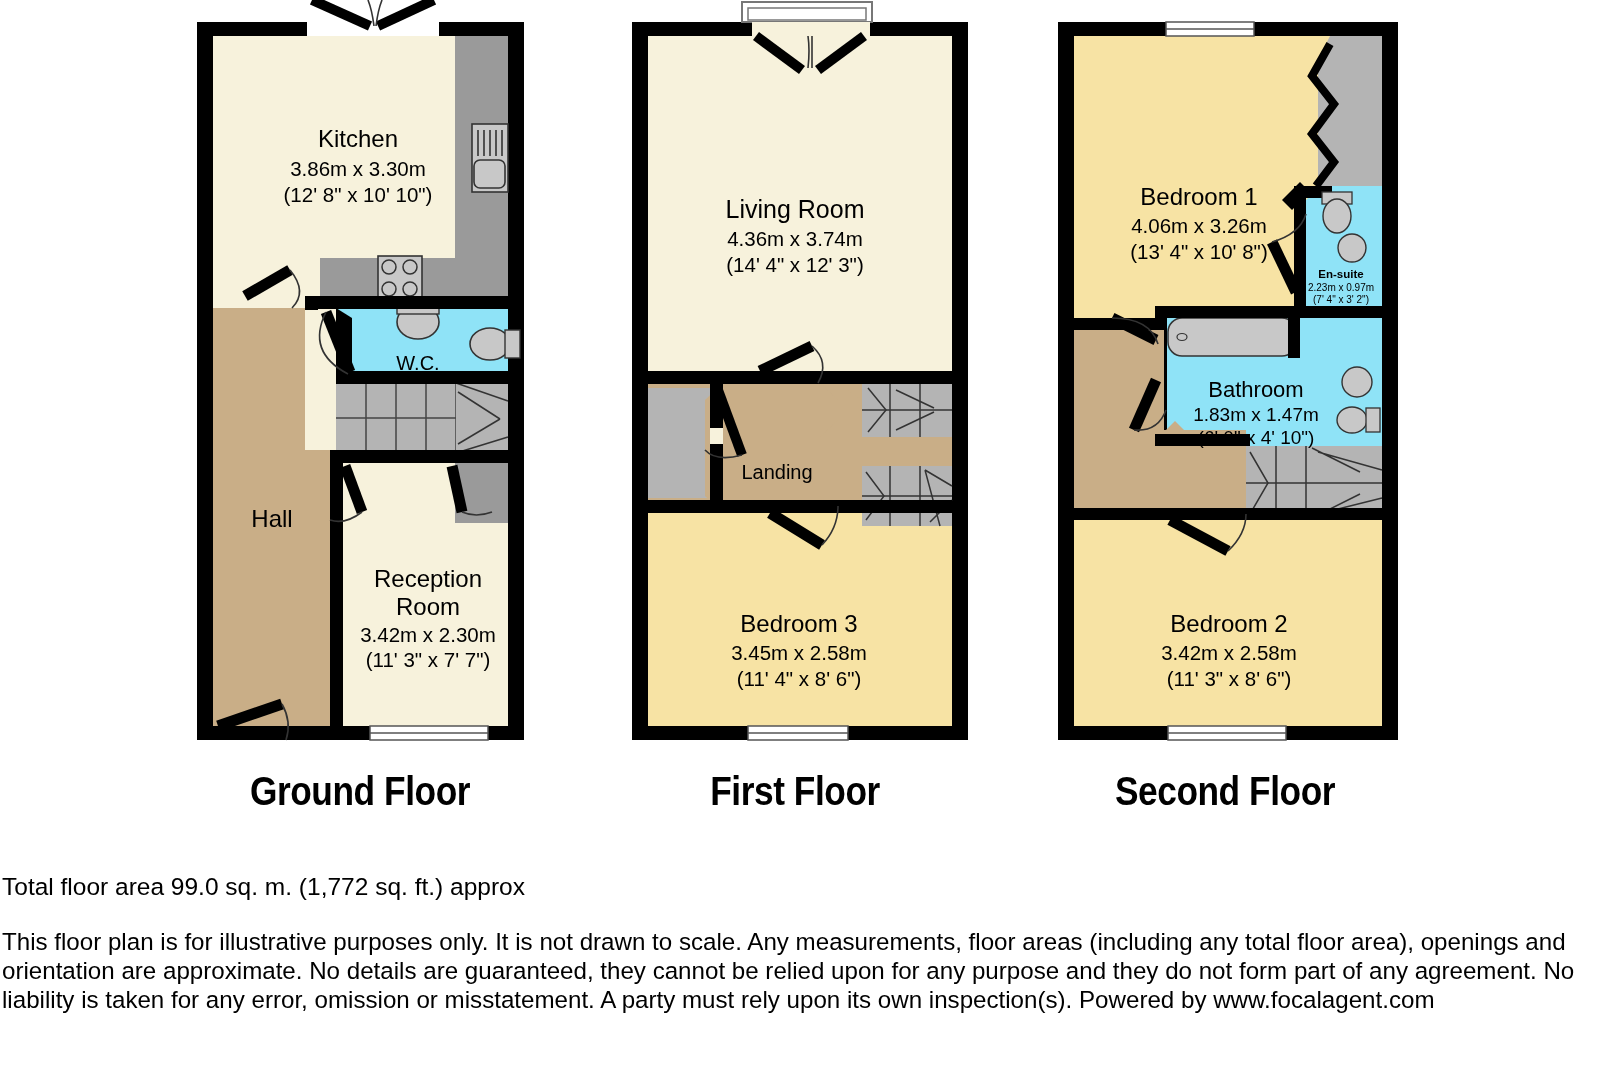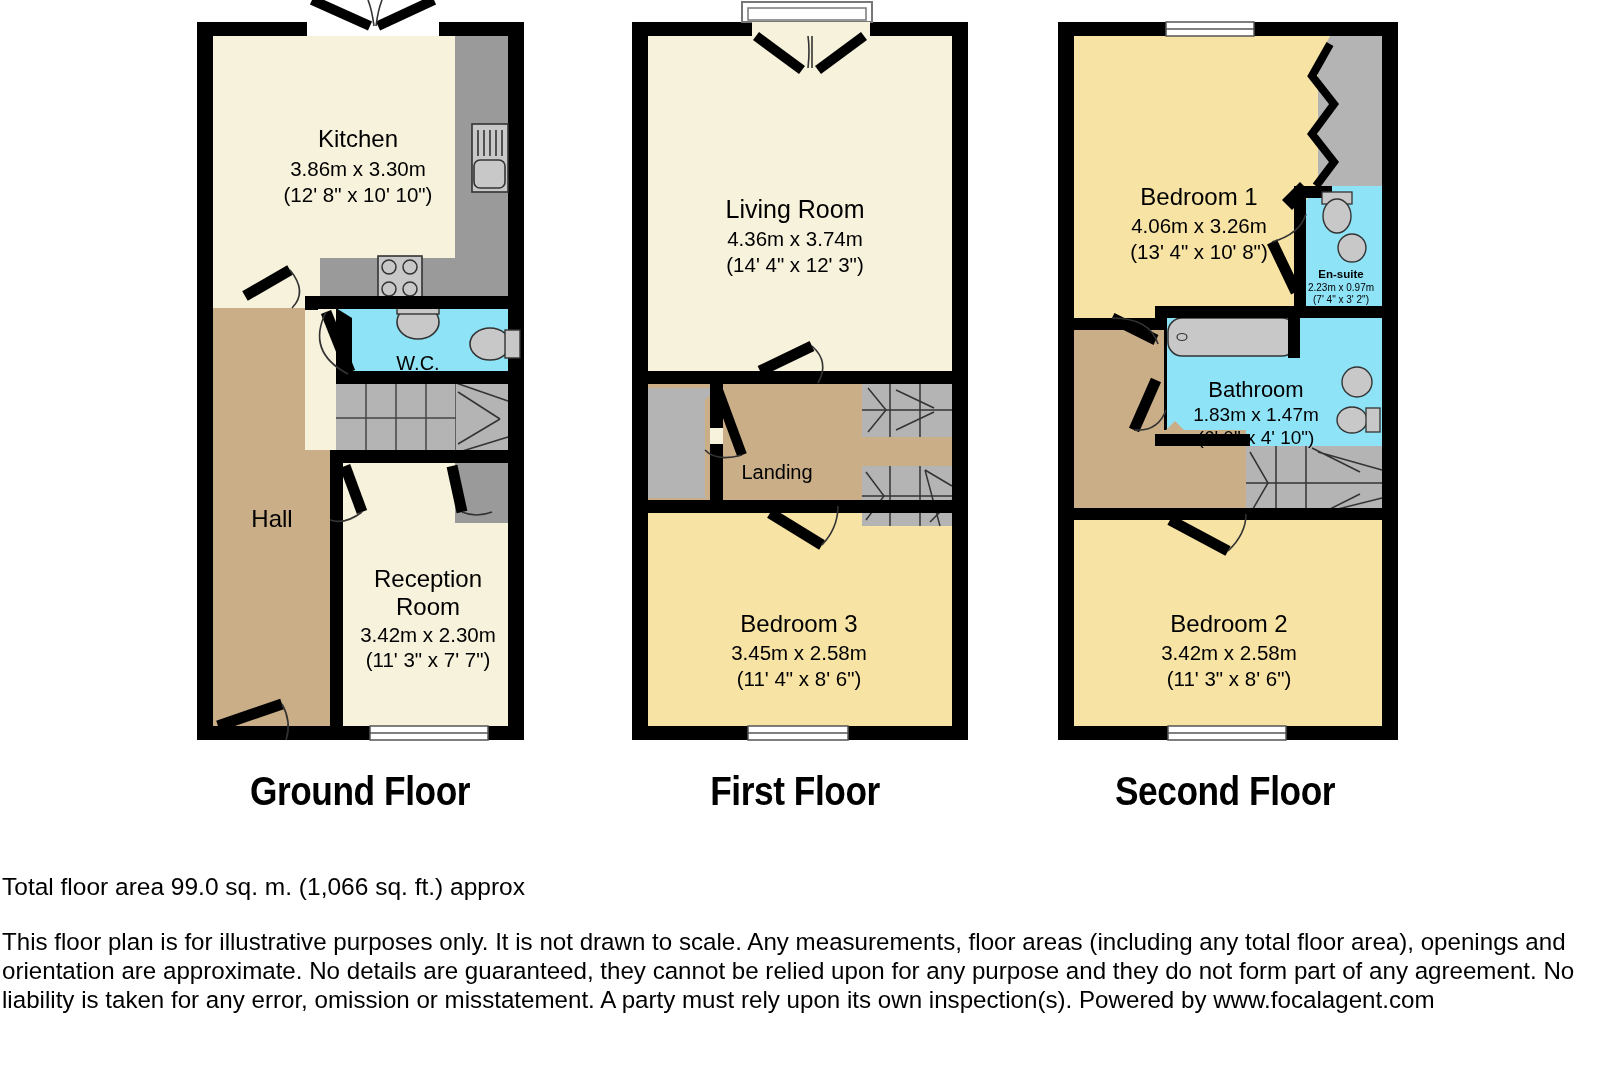--- a/index.html
+++ b/index.html
@@ -280,19 +280,19 @@
 
     <text x="1229" y="632" text-anchor="middle" font-family="Liberation Sans, sans-serif" font-size="24" fill="#000">Bedroom 2</text>
     <text x="1229" y="660" text-anchor="middle" font-family="Liberation Sans, sans-serif" font-size="20.5" fill="#000">3.42m x 2.58m</text>
     <text x="1229" y="686" text-anchor="middle" font-family="Liberation Sans, sans-serif" font-size="20.5" fill="#000">(11' 3" x 8' 6")</text>
   </svg>
 
   <div class="floor-title" style="left:185px;top:768px;width:350px;">Ground Floor</div>
   <div class="floor-title" style="left:620px;top:768px;width:350px;">First Floor</div>
   <div class="floor-title" style="left:1050px;top:768px;width:350px;">Second Floor</div>
 
-  <div class="note" id="total-area">Total floor area 99.0 sq. m. (1,066 sq. ft.) approx</div>
+  <div class="note" id="total-area">Total floor area 99.0 sq. m. (1,772 sq. ft.) approx</div>
   <div class="note" id="disclaimer">
     <span>This floor plan is for illustrative purposes only. It is not drawn to scale. Any measurements, floor areas (including any total floor area), openings and orientation are approximate. No details are guaranteed, they cannot be relied upon for any purpose and they do not form part of any agreement. No liability is taken for any error, omission or misstatement. A party must rely upon its own inspection(s).</span>
     <span>Powered by www.focalagent.com</span>
   </div>
 
 </div>
 
 </body></html>

